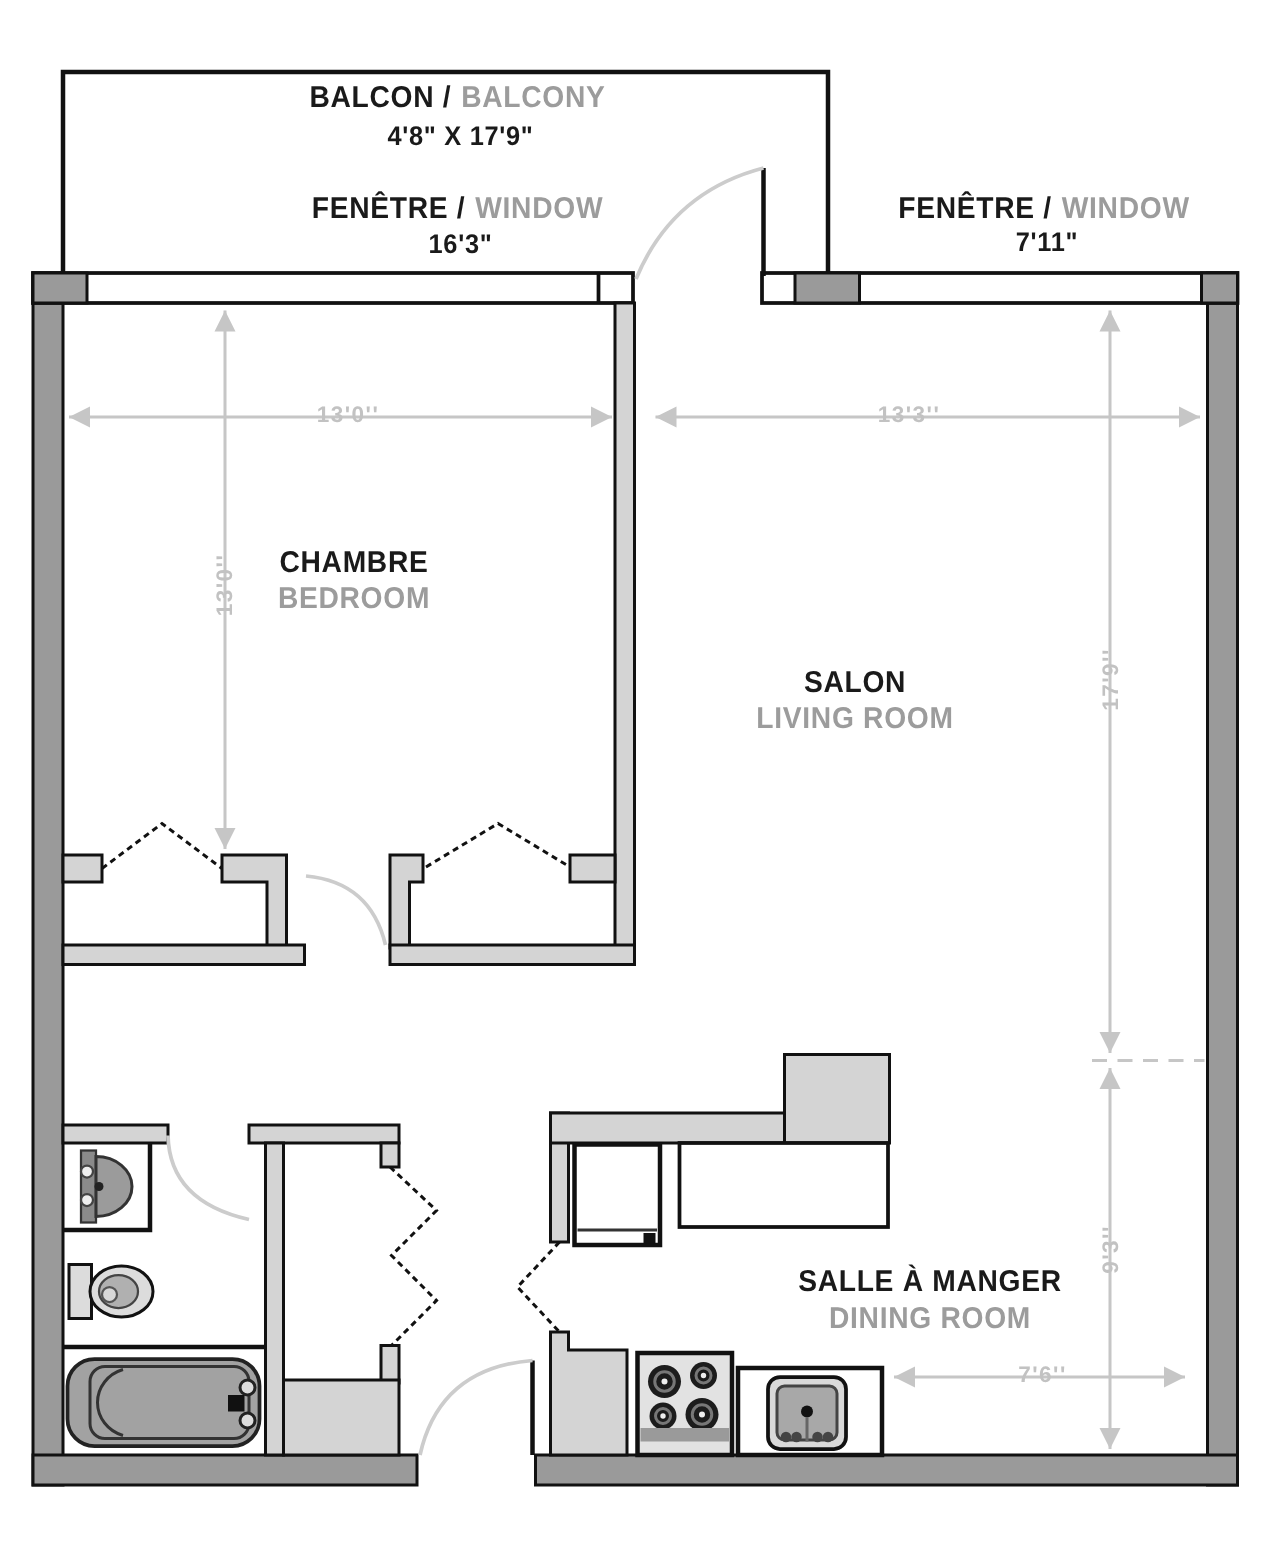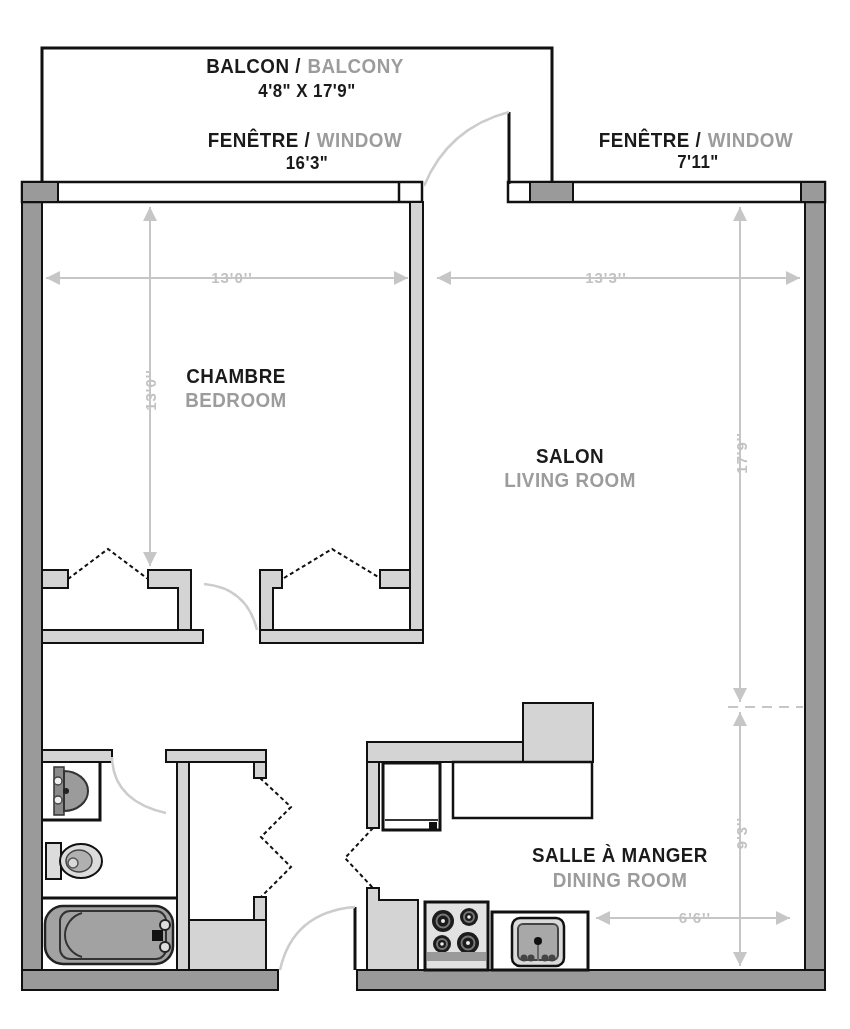--- a/index.html
+++ b/index.html
@@ -217,15 +217,15 @@
   <div class="lbl room en" style="left:570px;top:480px;">LIVING ROOM</div>
 
   <div class="lbl room fr" style="left:620px;top:855px;">SALLE À MANGER</div>
   <div class="lbl room en" style="left:620px;top:880px;">DINING ROOM</div>
 
   <div class="dimlbl" style="left:232px;top:277px;">13'0''</div>
   <div class="dimlbl rot" style="left:150px;top:390px;">13'0''</div>
   <div class="dimlbl" style="left:606px;top:277px;">13'3''</div>
   <div class="dimlbl rot" style="left:741px;top:453px;">17'9''</div>
   <div class="dimlbl rot" style="left:741px;top:833px;">9'3''</div>
-  <div class="dimlbl" style="left:695px;top:917px;">6'6''</div>
+  <div class="dimlbl" style="left:695px;top:917px;">7'6''</div>
 
 </div>
 
 </body></html>

